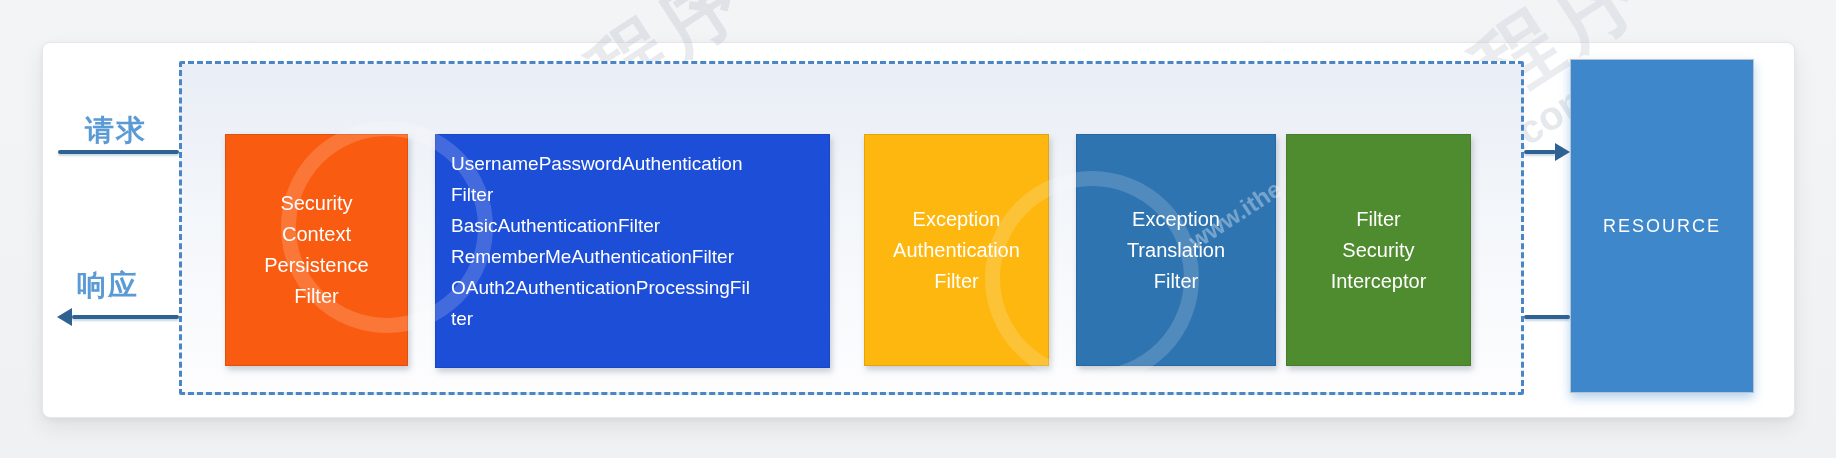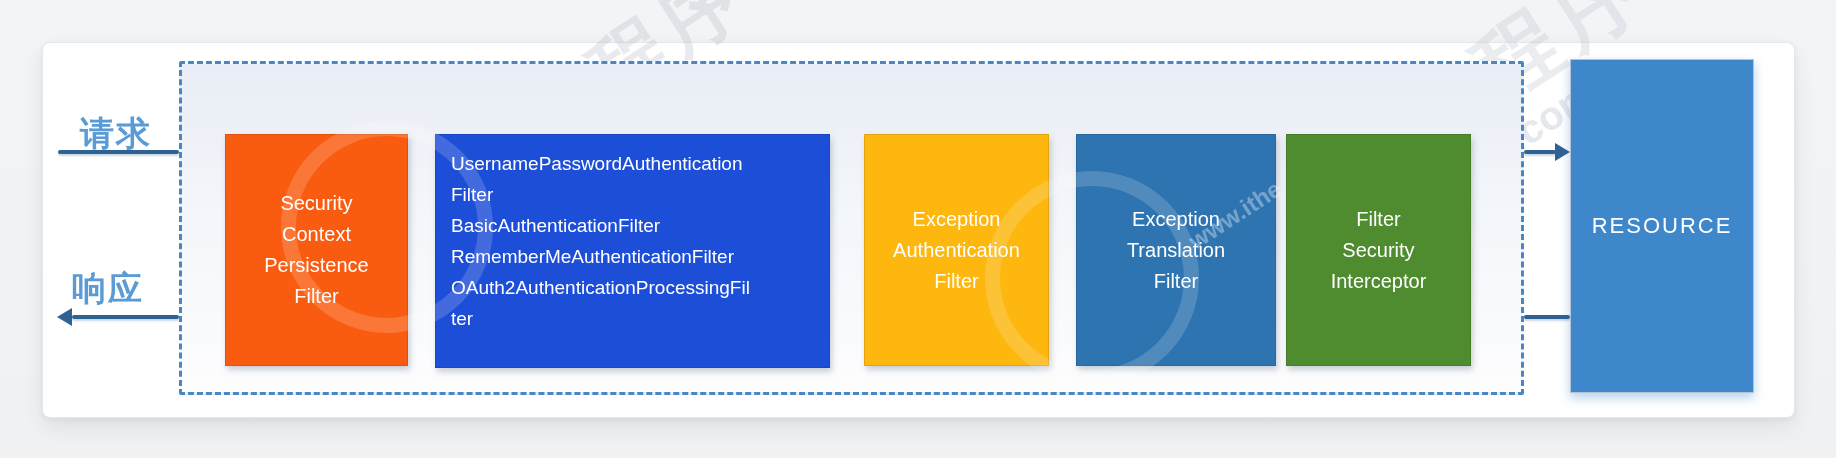--- a/index.html
+++ b/index.html
@@ -42,28 +42,28 @@
   .fbox-multi    { left:392px;  width:395px; height:234px; background:#1d4ed8;
                    align-items:flex-start; justify-content:flex-start;
                    text-align:left; padding:13px 15px; font-size:19px; }
   .fbox-gold     { left:821px;  width:185px; background:#FDB70E; }
   .fbox-blue     { left:1033px; width:200px; background:#2E74B1; }
   .fbox-green    { left:1243px; width:185px; background:#4F8B2F; }
   .resource-box {
     position:absolute; left:1527px; top:16px; width:184px; height:334px;
     background:#3D87CA; z-index:2;
     display:flex; align-items:center; justify-content:center;
-    color:#ffffff; font-size:22px; letter-spacing:2px;
+    color:#ffffff; font-size:18px; letter-spacing:2px;
     border:1px solid #b6c3d2;
     box-shadow:0 5px 10px rgba(91,155,213,.45);
   }
   
   .flow-label {
     position:absolute; width:74px; text-align:center; z-index:3;
-    color:#5B9BD5; font-size:34px; font-weight:600; letter-spacing:2px;
+    color:#5B9BD5; font-size:29px; font-weight:600; letter-spacing:2px;
   }
   .lbl-request  { left:36px; top:68px;  }
   .lbl-response { left:28px; top:223px; }
   .hline { position:absolute; height:4px; background:#2E6292; border-radius:2px; z-index:3;
            box-shadow:0 2px 2px rgba(46,98,146,.25); }
   .req-left   { left:15px;   top:107px; width:121px; }
   .req-right  { left:1481px; top:107px; width:32px;  }
   .resp-left  { left:29px;   top:272px; width:107px; }
   .resp-right { left:1481px; top:272px; width:46px;  }
   .arrow-e { position:absolute; left:1512px; top:100px; width:0; height:0; z-index:3;

